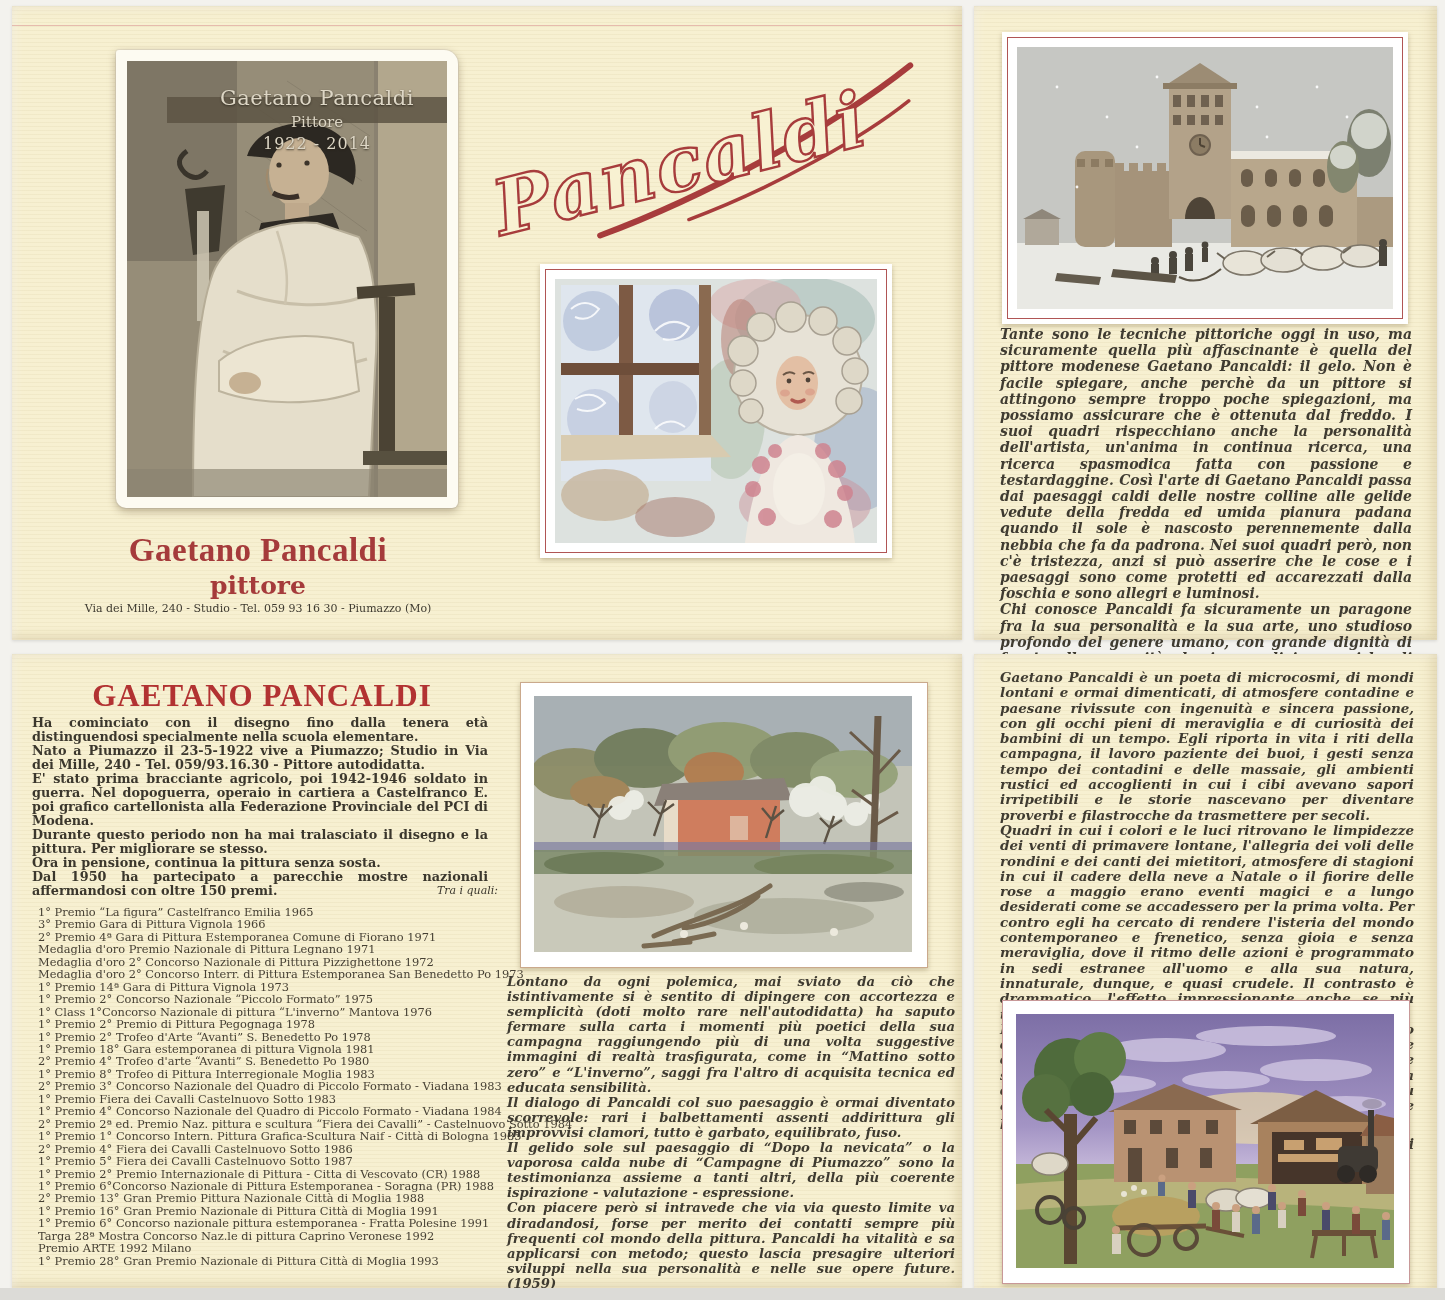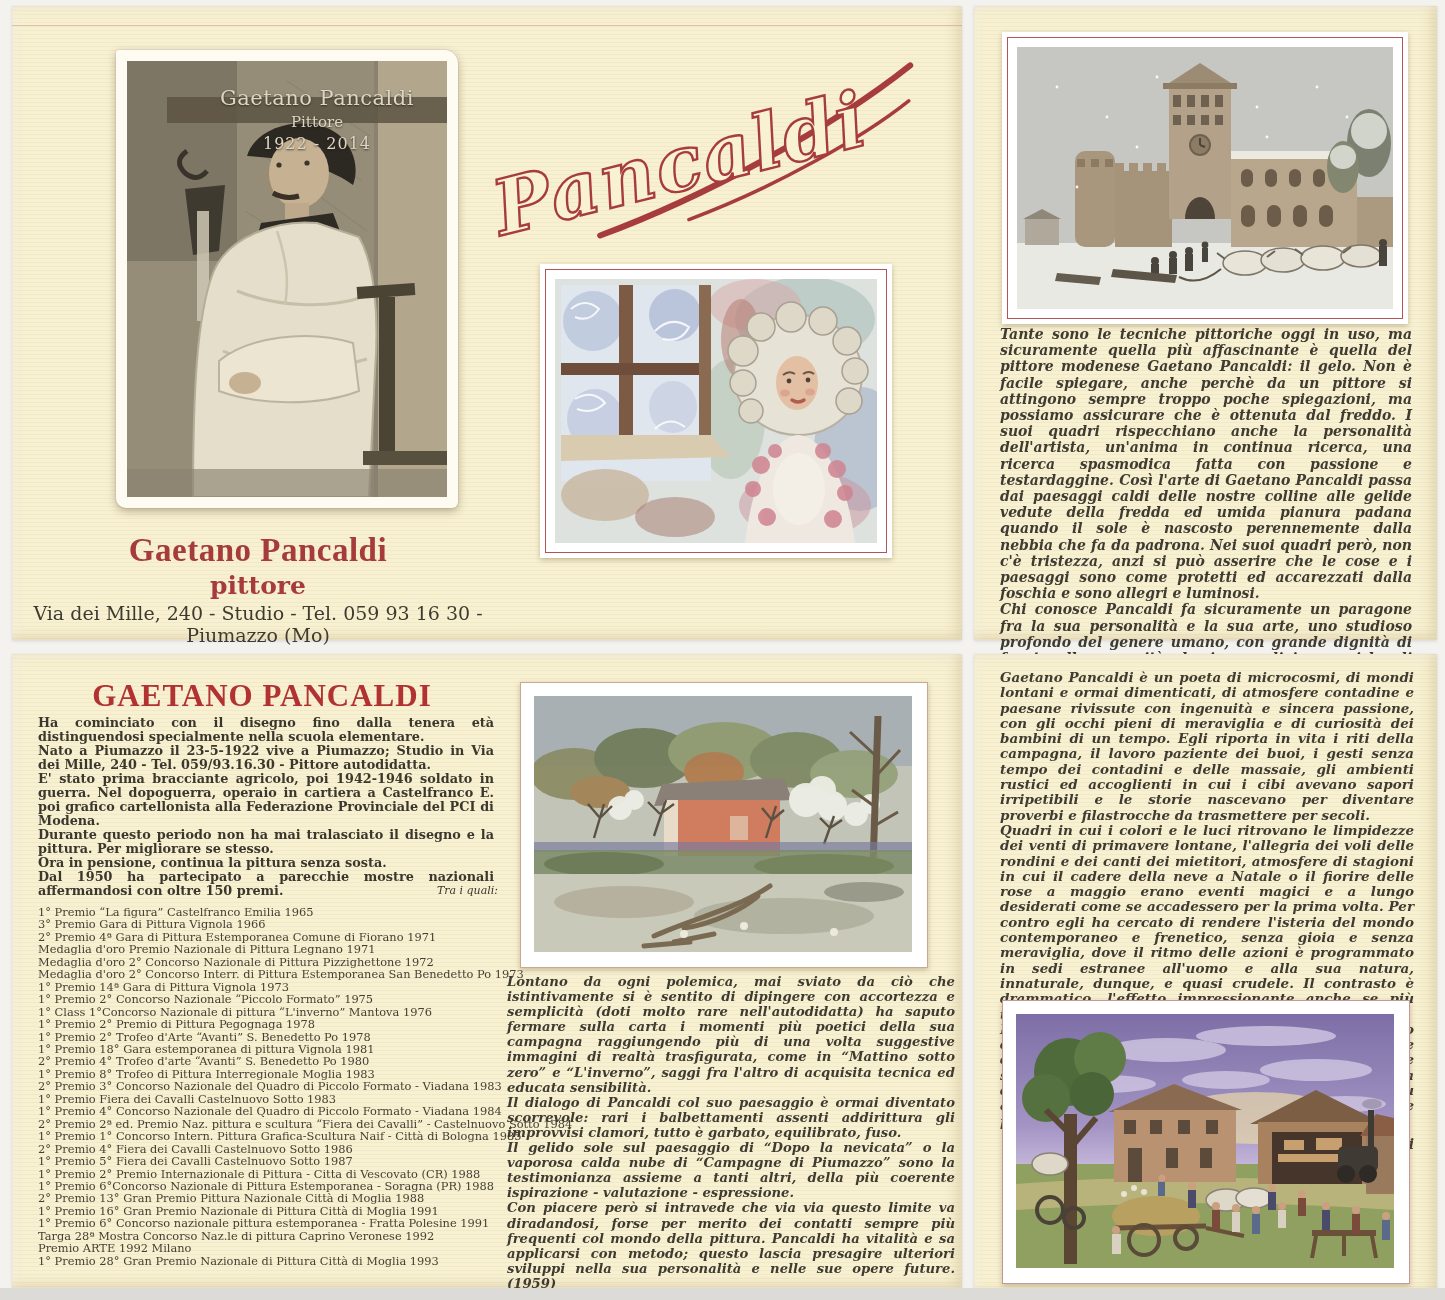--- a/index.html
+++ b/index.html
@@ -29,33 +29,33 @@
      text-shadow:0 1px 2px rgba(40,35,25,.8);line-height:1.35;}
   .photo-caption .cap-name{font-size:21px;letter-spacing:.5px;}
   .photo-caption .cap-role{font-size:15px;}
   .photo-caption .cap-years{font-size:16px;letter-spacing:1px;}
 
   .signature-wrap{position:absolute;left:452px;top:50px;width:480px;height:200px;}
 
   .front-title{position:absolute;left:26px;top:526px;width:440px;text-align:center;color:#a53b3b;}
   .front-title .big-name{font-size:33px;font-weight:700;letter-spacing:.5px;font-family:"Liberation Serif","DejaVu Serif",serif;}
   .front-title .role{font-size:25px;font-weight:700;margin-top:2px;}
-  .front-address{position:absolute;left:6px;top:596px;width:480px;text-align:center;color:#3e3a30;font-size:19px;}
+  .front-address{position:absolute;left:6px;top:596px;width:480px;text-align:center;color:#3e3a30;font-size:11px;}
 
   .textblock{position:absolute;color:#3f3b31;text-align:justify;font-weight:bold;}
   .textblock p{margin:0;}
   .italicblock{font-style:italic;}
   .sig-line{text-align:right;font-style:italic;margin-top:8px;}
 
   .tr-text{left:26px;top:320px;width:412px;font-size:14px;line-height:16.2px;}
   .tr-text .sig-line{font-size:15px;margin-top:10px;padding-right:6px;}
 
   .bl-heading{position:absolute;left:20px;top:24px;width:460px;text-align:center;color:#b23232;
      font-family:"Liberation Serif","DejaVu Serif",serif;font-weight:700;font-size:31px;letter-spacing:1px;}
-  .bio-text{left:26px;top:62px;width:456px;font-size:12.8px;line-height:14px;color:#3b372d;}
+  .bio-text{left:20px;top:62px;width:456px;font-size:12.8px;line-height:14px;color:#3b372d;}
   .awards-intro{position:absolute;left:30px;top:230px;width:456px;text-align:right;font-style:italic;font-size:11px;color:#3b372d;}
   .awards-list{position:absolute;left:26px;top:252px;width:470px;font-size:11.4px;line-height:12.45px;color:#453f33;}
   .award-line{white-space:nowrap;}
 
   .fregni-text{left:495px;top:320px;width:448px;font-size:13.2px;line-height:15.1px;}
 
   .br-text{left:26px;top:16px;width:414px;font-size:13.5px;line-height:15.3px;}
   .br-text .sig-line{font-size:14px;}
 </style>
 </head>

